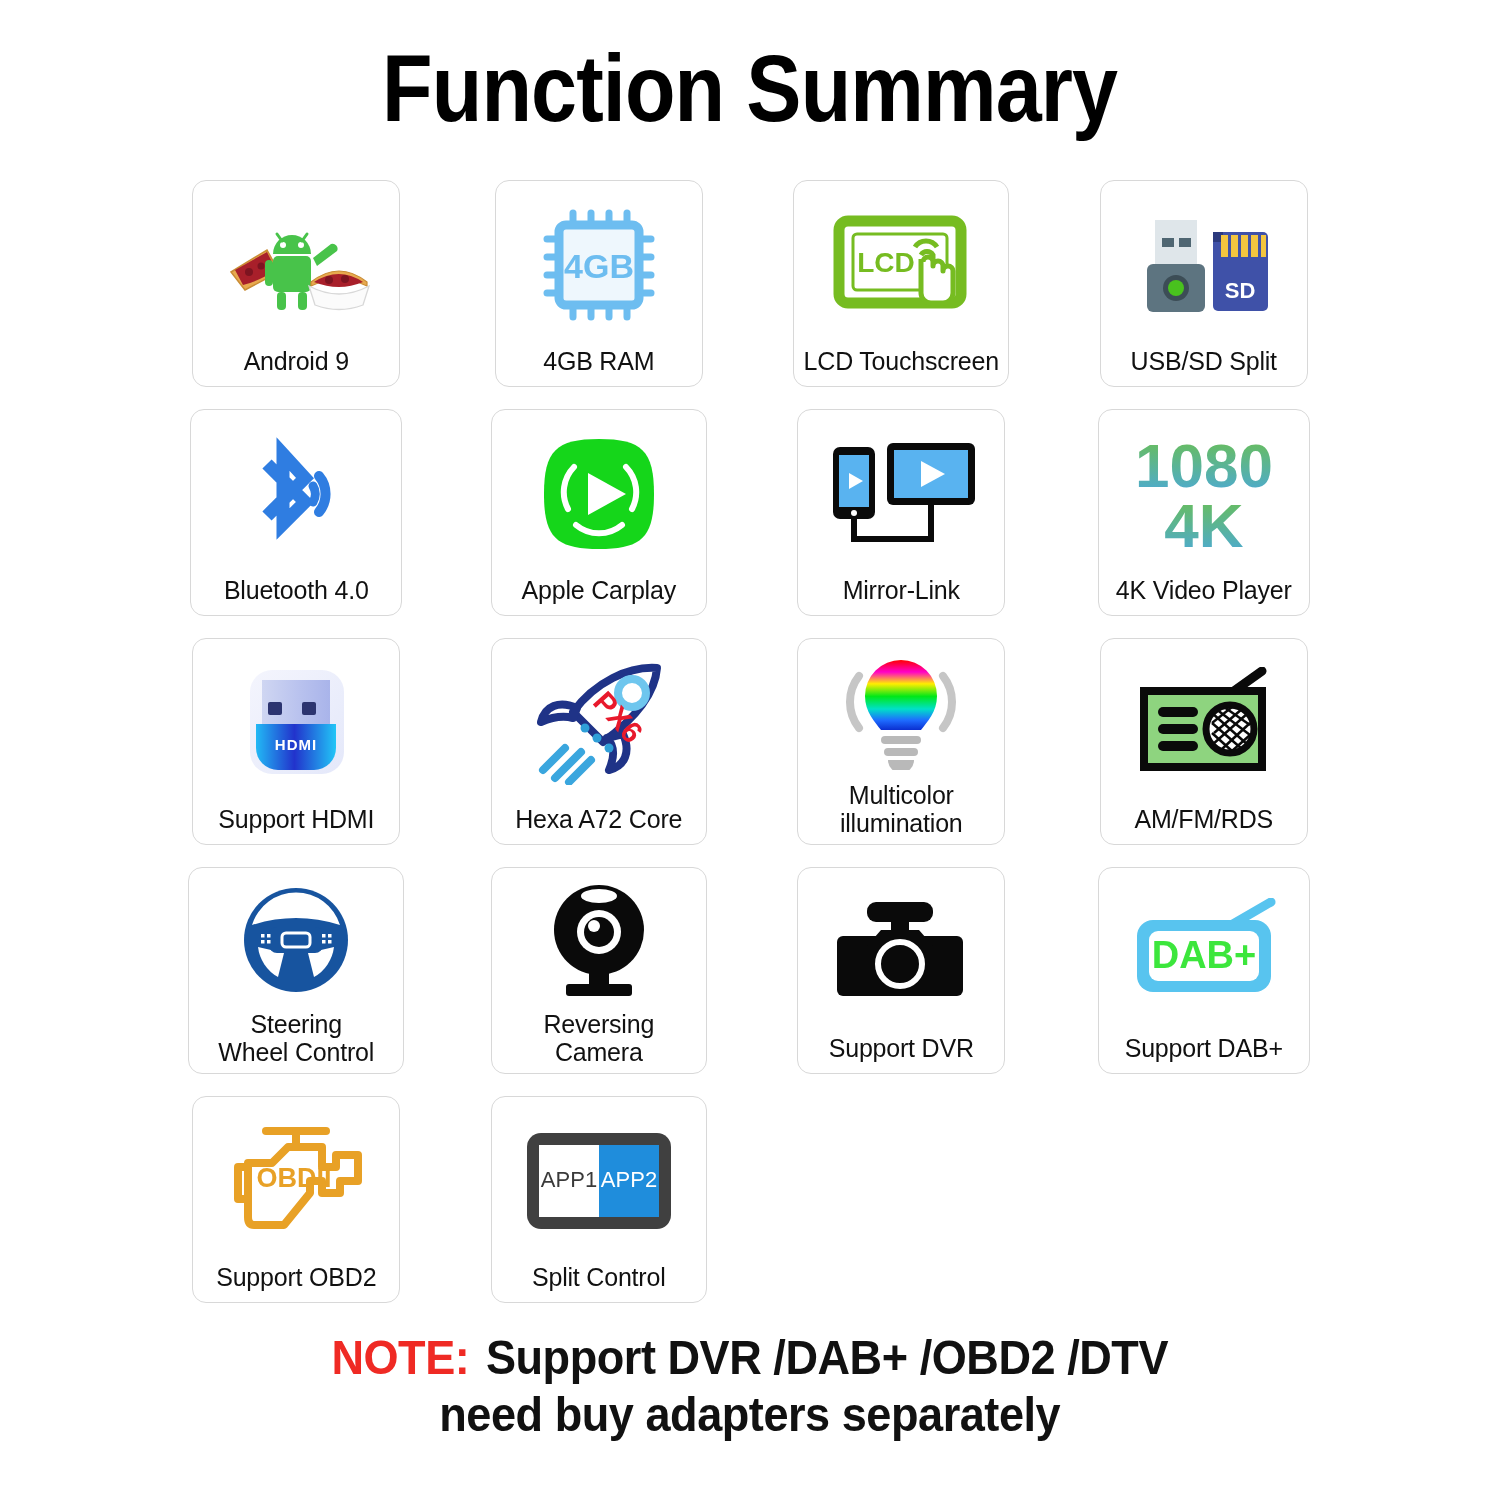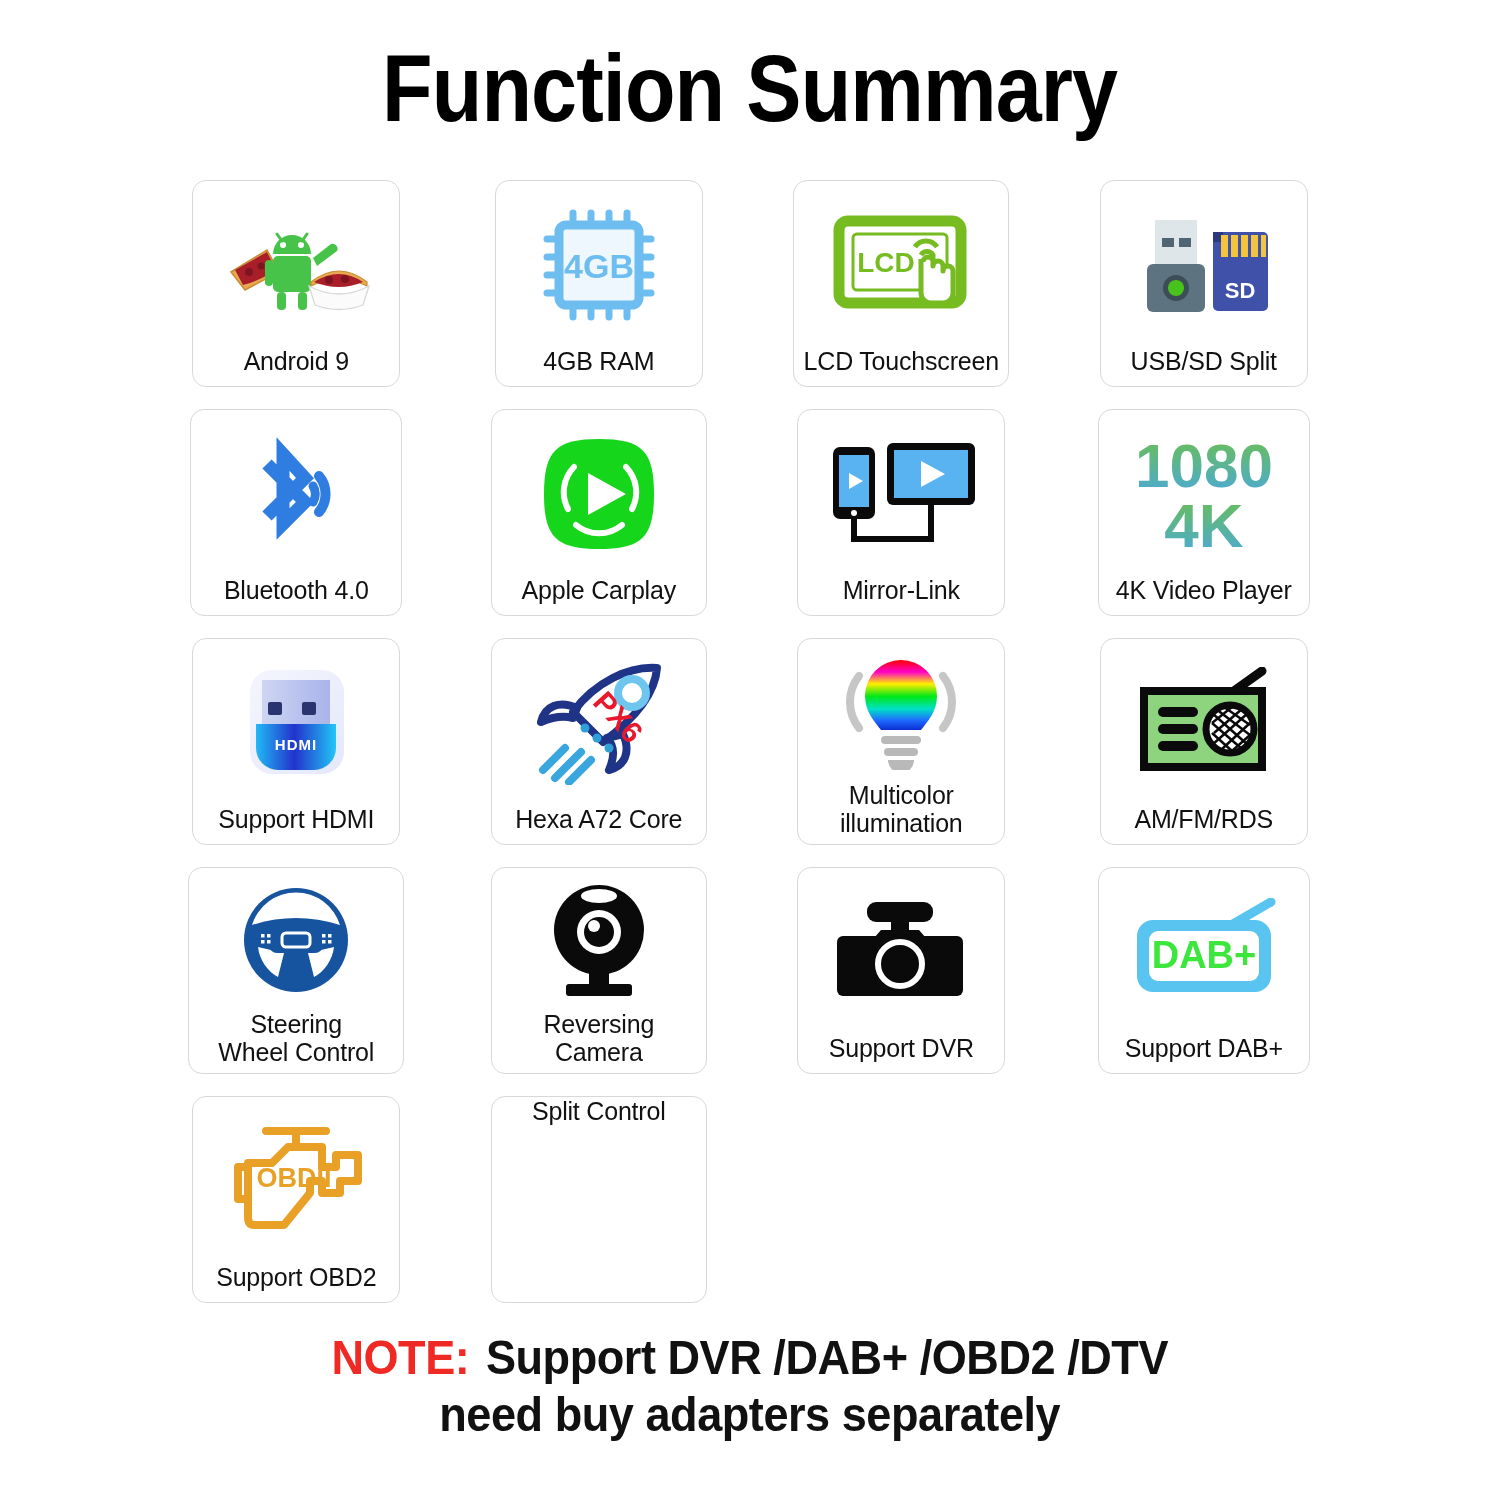--- a/index.html
+++ b/index.html
@@ -451,20 +451,29 @@
             <path d="M26 42 H16 V74 H26"></path>
             <path d="M26 38 H50 L66 22 H100 V42 H114 V30 H136 V56 H118 V68 H100 V56 H88 V68 L62 100 H32 Q26 100 26 92 Z"></path>
           </g>
           <text x="72" y="62" font-family="Liberation Sans, sans-serif" font-size="27" font-weight="bold" fill="#e8a126" text-anchor="middle">OBDII</text>
         </svg>
       </div>
       <div class="label">Support OBD2</div>
     </div>
 
     <div class="card wider">
+      <div class="icon-wrap">
+        <svg width="152" height="108" viewBox="0 0 152 108">
+          <rect x="4" y="6" width="144" height="96" rx="14" fill="#404040"></rect>
+          <rect x="16" y="18" width="120" height="72" fill="#ffffff"></rect>
+          <rect x="76" y="18" width="60" height="72" fill="#1f8ddc"></rect>
+          <text x="46" y="60" font-family="Liberation Sans, sans-serif" font-size="22" fill="#3a3a3a" text-anchor="middle">APP1</text>
+          <text x="106" y="60" font-family="Liberation Sans, sans-serif" font-size="22" fill="#ffffff" text-anchor="middle">APP2</text>
+        </svg>
+      </div>
       <div class="label">Split Control</div>
     </div>
 
   </div>
 
   <div class="note">
     <div>
       <span class="note-kw">NOTE:</span><span>Support DVR /DAB+ /OBD2 /DTV</span>
     </div>
     <div>need buy adapters separately</div>

